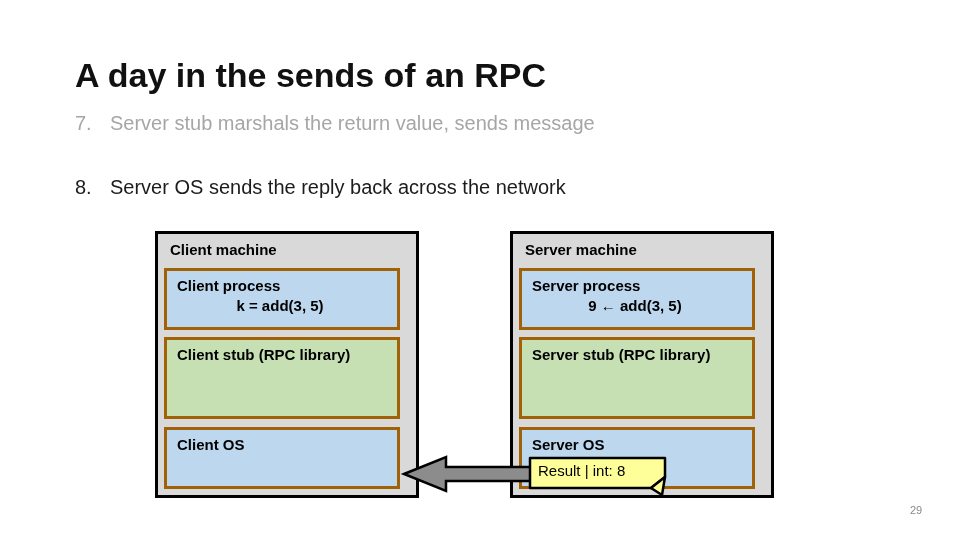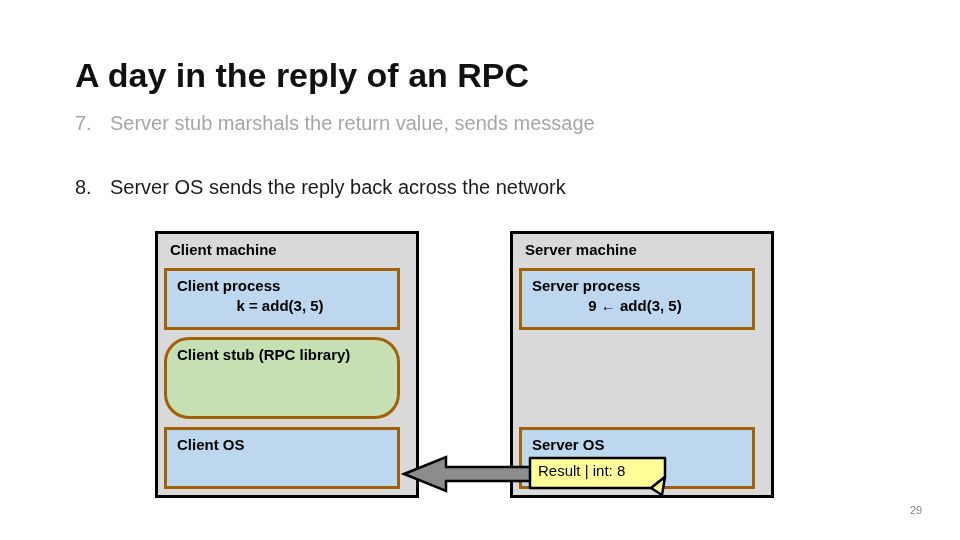--- a/index.html
+++ b/index.html
@@ -39,21 +39,21 @@
     font-size: 15px; font-weight: bold; color: #000;
   }
   .layer {
     position: absolute; left: 6px; right: 16px;
     border: 3px solid #a16207; box-sizing: border-box;
     font-size: 15px; font-weight: bold; color: #000;
     padding: 6px 0 0 10px;
   }
   .layer .detail { text-align: center; margin-top: 3px; padding-right: 14px; }
   .layer.process { top: 34px;  height: 62px; background: var(--process-bg, #bdd7ee); }
-  .layer.stub    { top: 103px; height: 82px; background: var(--stub-bg, #c6e0b4); border-radius: 25px; }
+  .layer.stub    { top: 103px; height: 82px; background: var(--stub-bg, #c6e0b4); }
   .layer.os      { top: 193px; height: 62px; background: var(--process-bg, #bdd7ee); }
 
   
   .reply-arrow-svg {
     position: absolute; left: 398px; top: 452px;
     width: 152px; height: 44px; z-index: 2;
   }
   .arrow-poly {
     fill: var(--arrow-fill, #8c8c8c);
     stroke: #000; stroke-width: 2.5; stroke-linejoin: miter;
@@ -70,21 +70,21 @@
   }
 
   .page-number {
     position: absolute; left: 910px; top: 504px;
     font-size: 11px; color: #8a8a8a;
   }
 </style>
 </head>
 <body>
 
-<div class="slide-title">A day in the reply of an RPC</div>
+<div class="slide-title">A day in the sends of an RPC</div>
 
 <div class="step step-past">
   <span class="num">7.</span><span>Server stub marshals the return value, sends message</span>
 </div>
 <div class="step step-current">
   <span class="num">8.</span><span>Server OS sends the reply back across the network</span>
 </div>
 
 <div class="machine client">
   <div class="machine-title">Client machine</div>
@@ -99,20 +99,23 @@
     <div>Client OS</div>
   </div>
 </div>
 
 <div class="machine server">
   <div class="machine-title">Server machine</div>
   <div class="layer process">
     <div>Server process</div>
     <div class="detail">9 ← add(3, 5)</div>
   </div>
+  <div class="layer stub">
+    <div>Server stub (RPC library)</div>
+  </div>
   <div class="layer os">
     <div>Server OS</div>
   </div>
 </div>
 
 <svg class="reply-arrow-svg" viewBox="0 0 152 44" aria-hidden="true">
   <polygon class="arrow-poly" points="6,22 48,5 48,15 150,15 150,29 48,29 48,39"></polygon>
 </svg>
 
 <div class="result-note">

